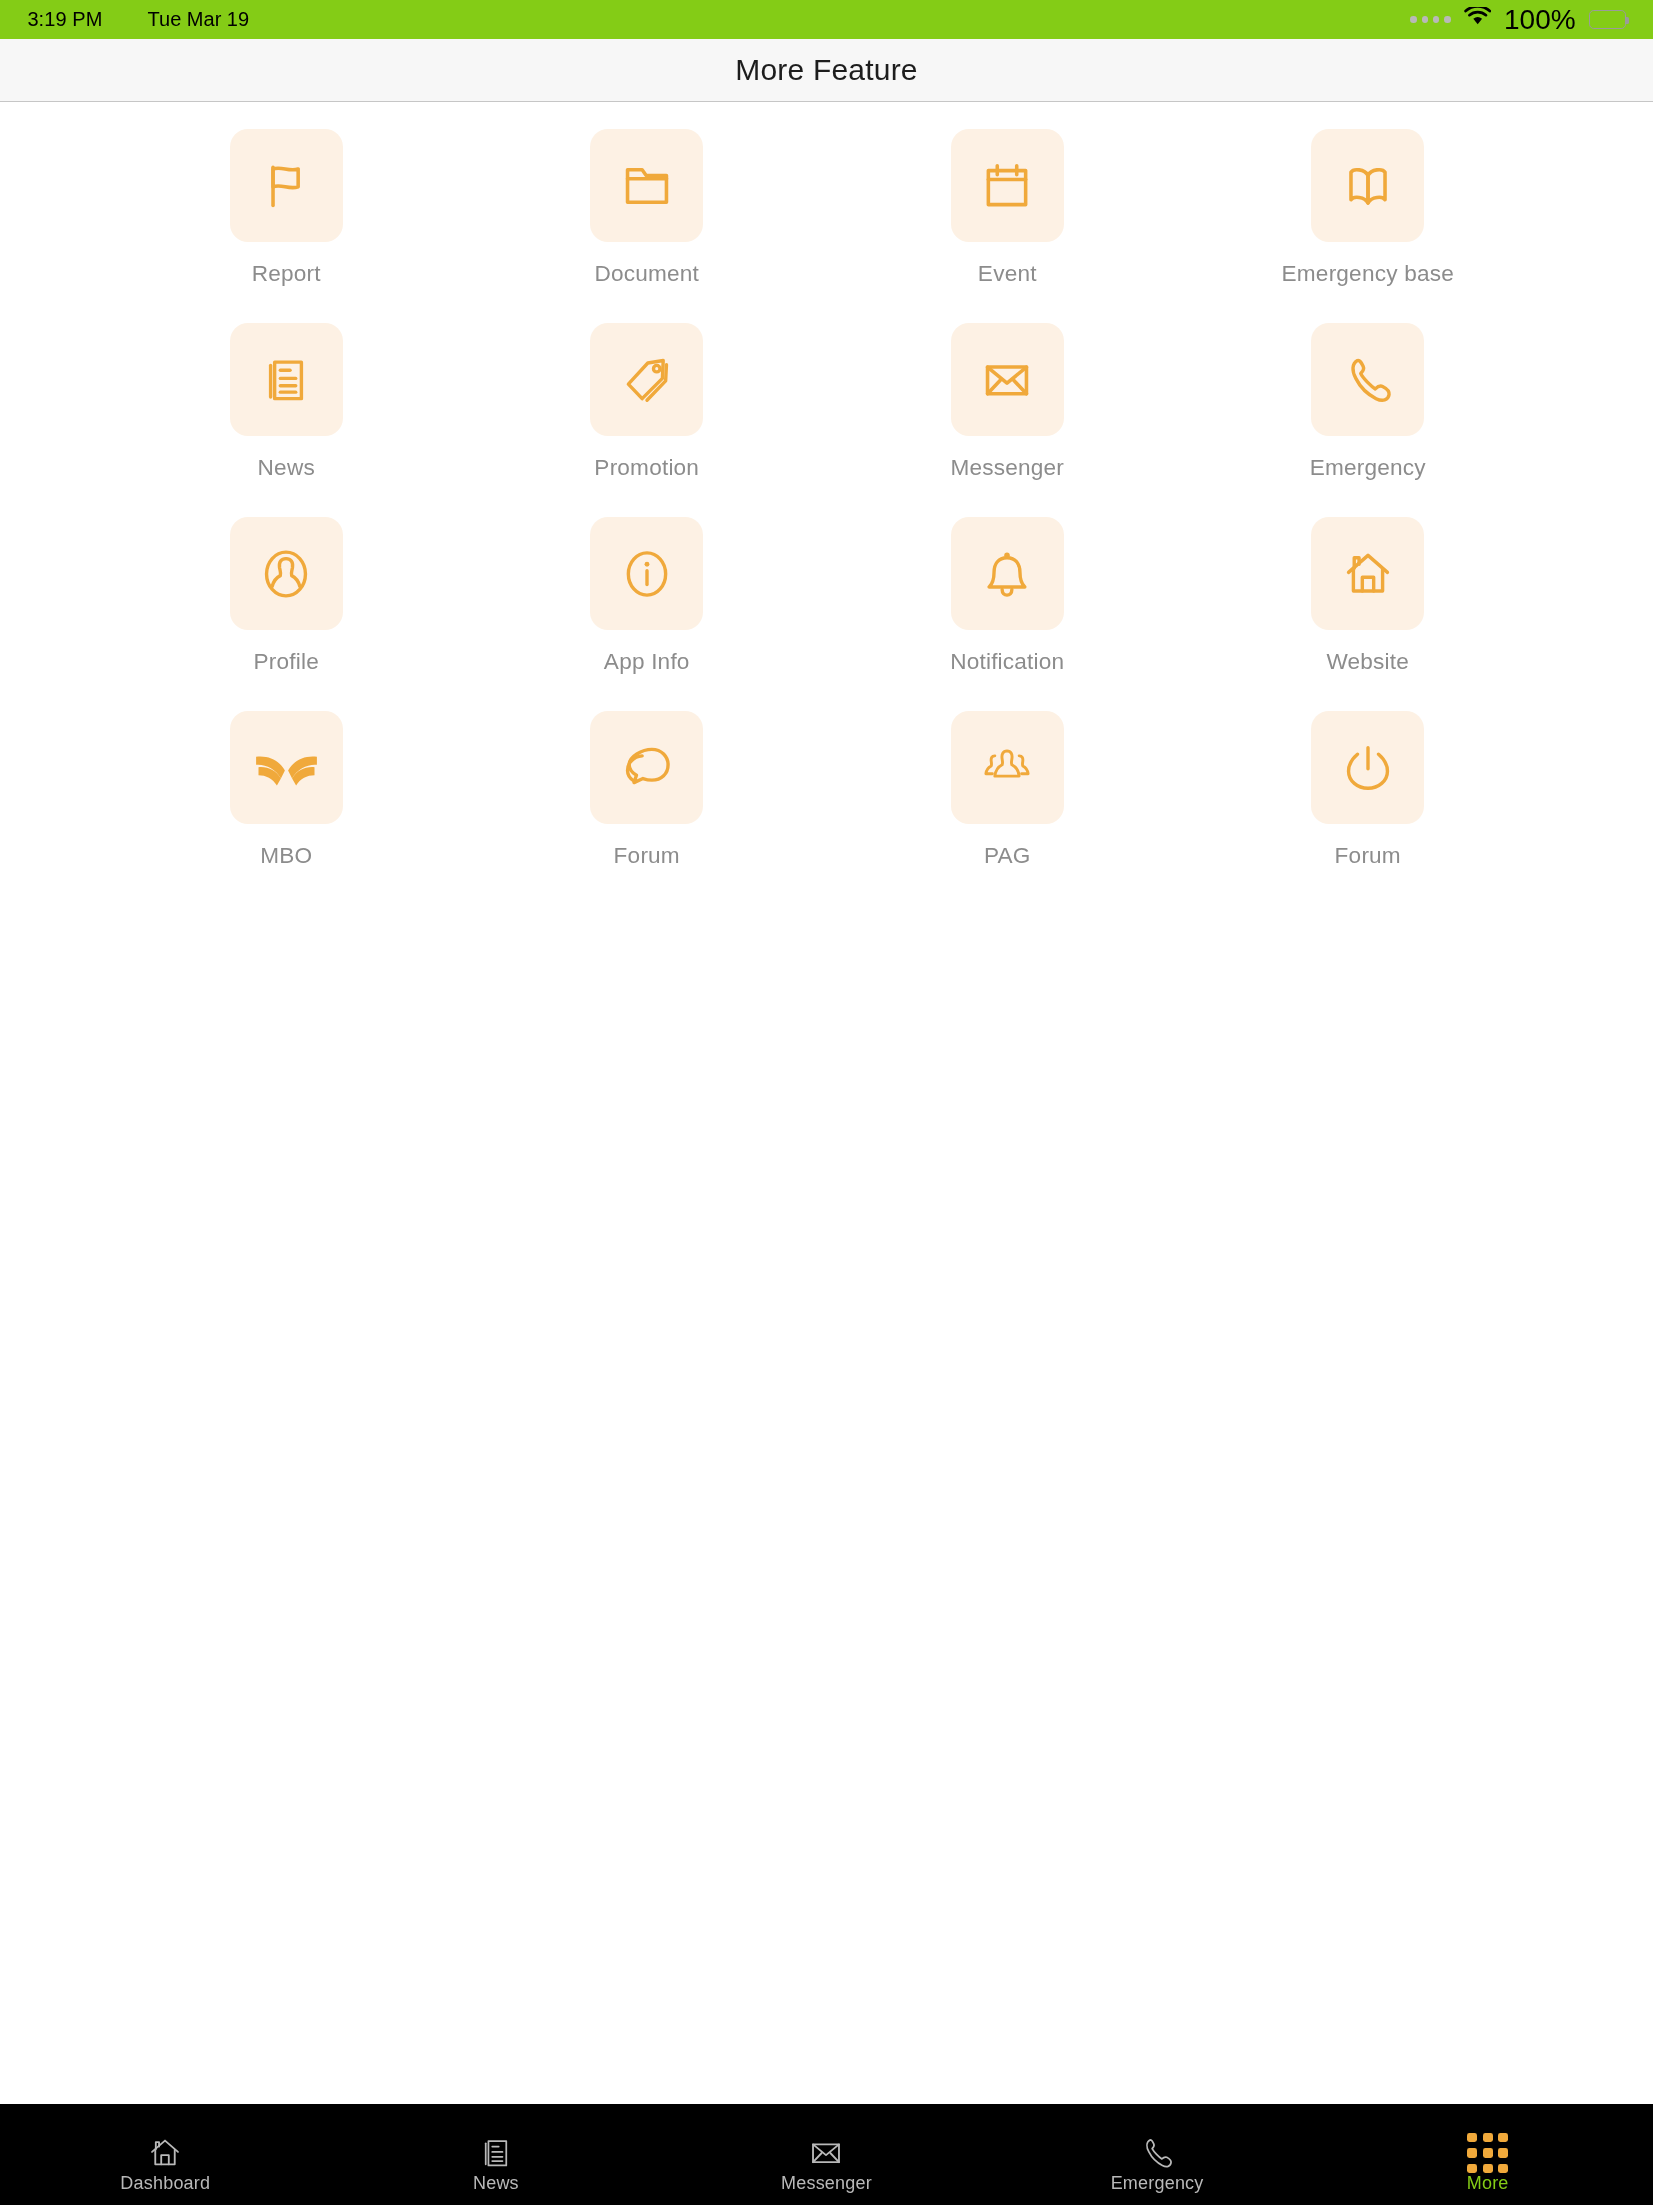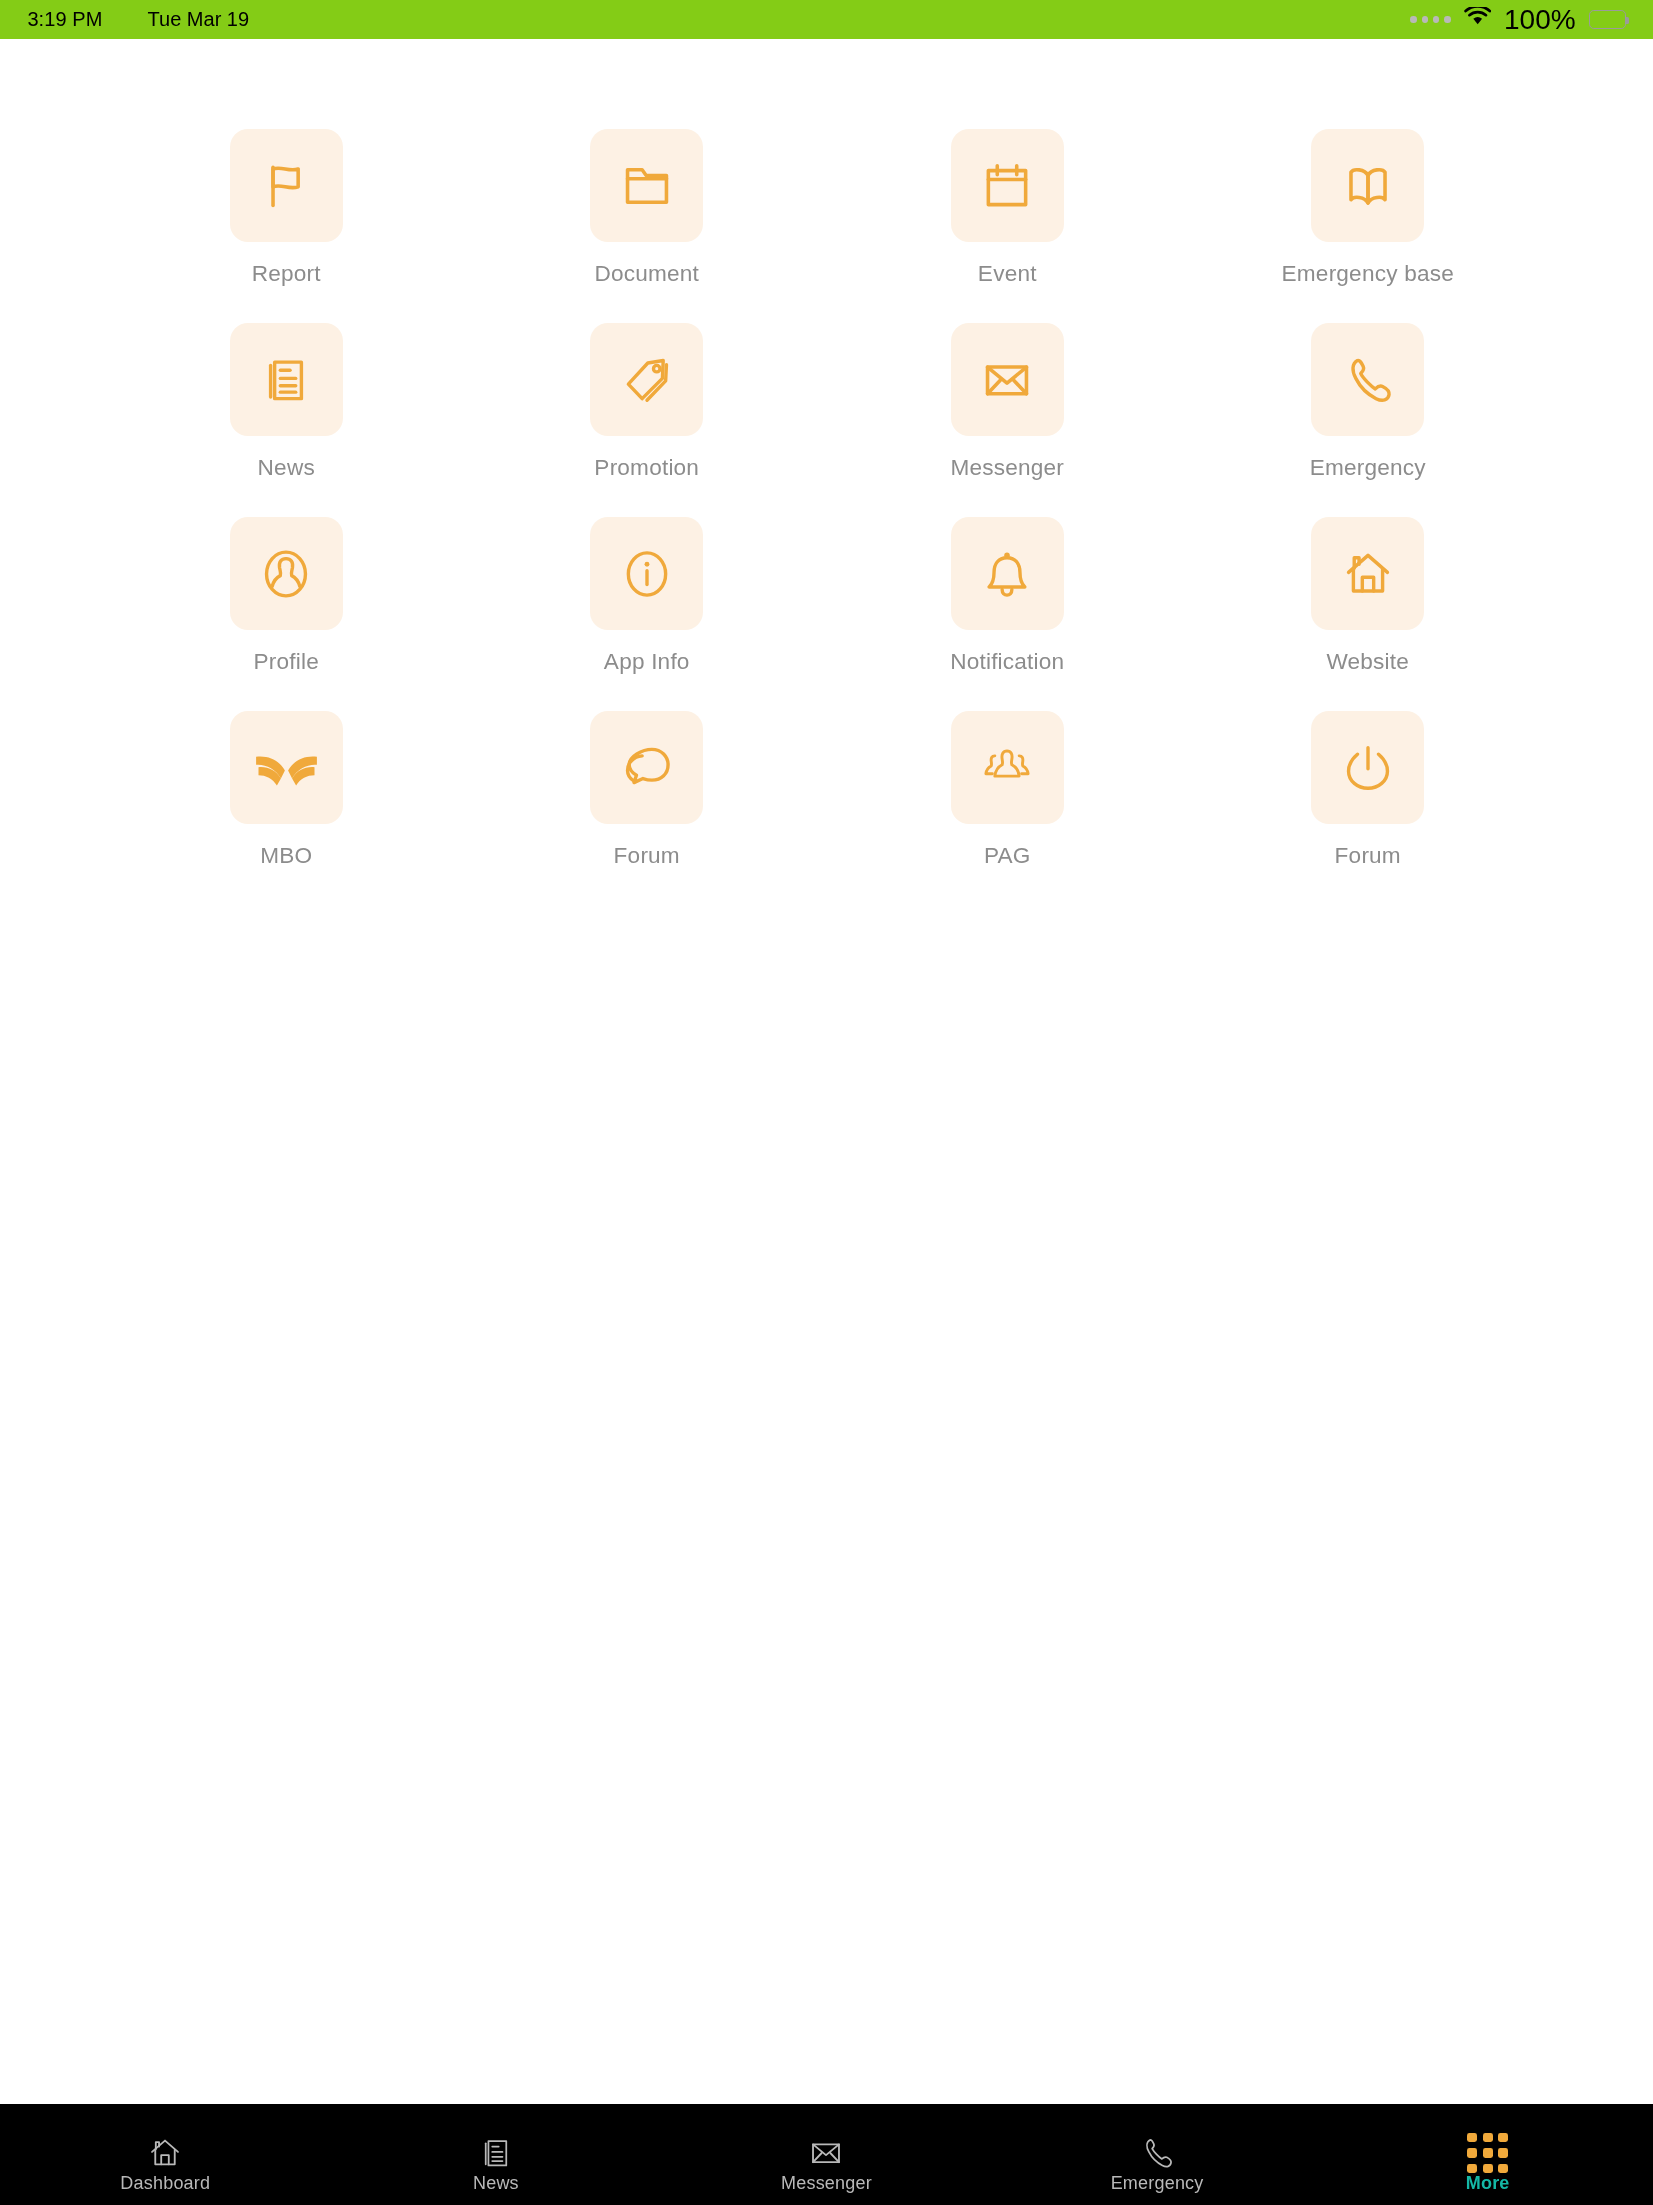--- a/index.html
+++ b/index.html
@@ -103,21 +103,21 @@
     gap:0;
     height:100%;
     padding-top:18px;
   }
   .tab svg { display:block; }
   .tab-label {
     font-size:18px;
     color:#b9b9b9;
     letter-spacing:0.2px;
   }
-  .tab.active .tab-label { color:#14b8a6;font-weight:bold; }
+  .tab.active .tab-label { color:#84cc16; }
   .dotgrid { display:grid; grid-template-columns:repeat(3,9.7px); gap:5.7px; }
   .dotgrid i { width:9.7px; height:9.7px; background:#f0a93b; border-radius:2.4px; display:block; }
 </style>
 </head>
 <body>
 
 <div id="app">
 
   <div class="statusbar">
     <div class="sb-left">
@@ -137,20 +137,23 @@
           <path d="M17 21.5 L11.5 14.8 a8.6 8.6 0 0 1 11 0 Z" fill="#000"></path>
           <path d="M6.6 10.2 a15.8 15.8 0 0 1 20.8 0" stroke="#000" stroke-width="3.4" fill="none" stroke-linecap="round"></path>
           <path d="M1.9 5.0 a22.8 22.8 0 0 1 30.2 0" stroke="#000" stroke-width="3.4" fill="none" stroke-linecap="round"></path>
         </svg>
       </span>
       <span class="sb-batt-pct">100%</span>
       <span class="sb-batt"><span class="fill"></span></span>
     </div>
   </div>
 
+  <div class="navbar">
+    <div class="navbar-title">More Feature</div>
+  </div>
 
   <div class="grid">
 
     <div class="cell">
       <div class="tile">
         <svg width="60" height="60" viewBox="0 0 74 74" fill="none" stroke="#f0a93b" stroke-width="4.4" stroke-linecap="round" stroke-linejoin="round">
           <path d="M21 61 V14"></path>
           <path d="M21 16 C31 12 41 20 52 16 V38 C41 42 31 34 21 38 Z"></path>
         </svg>
       </div>

